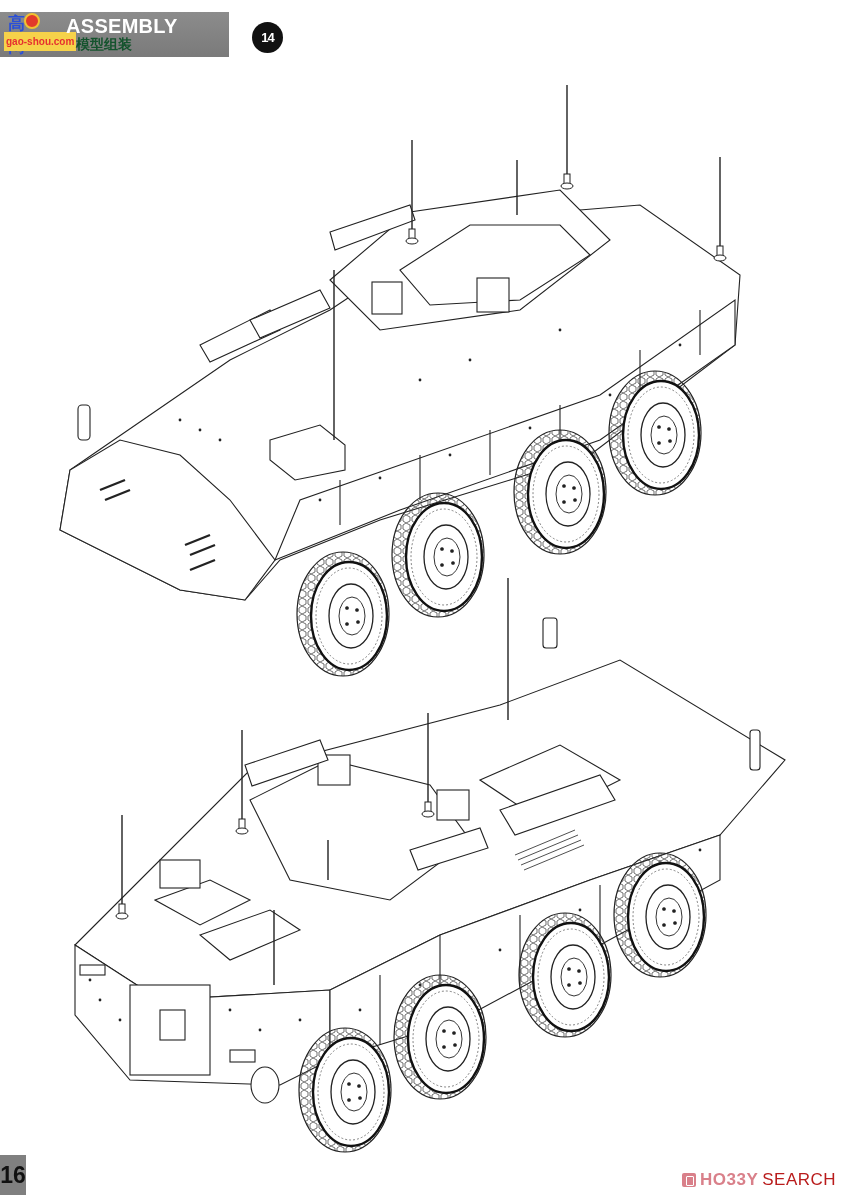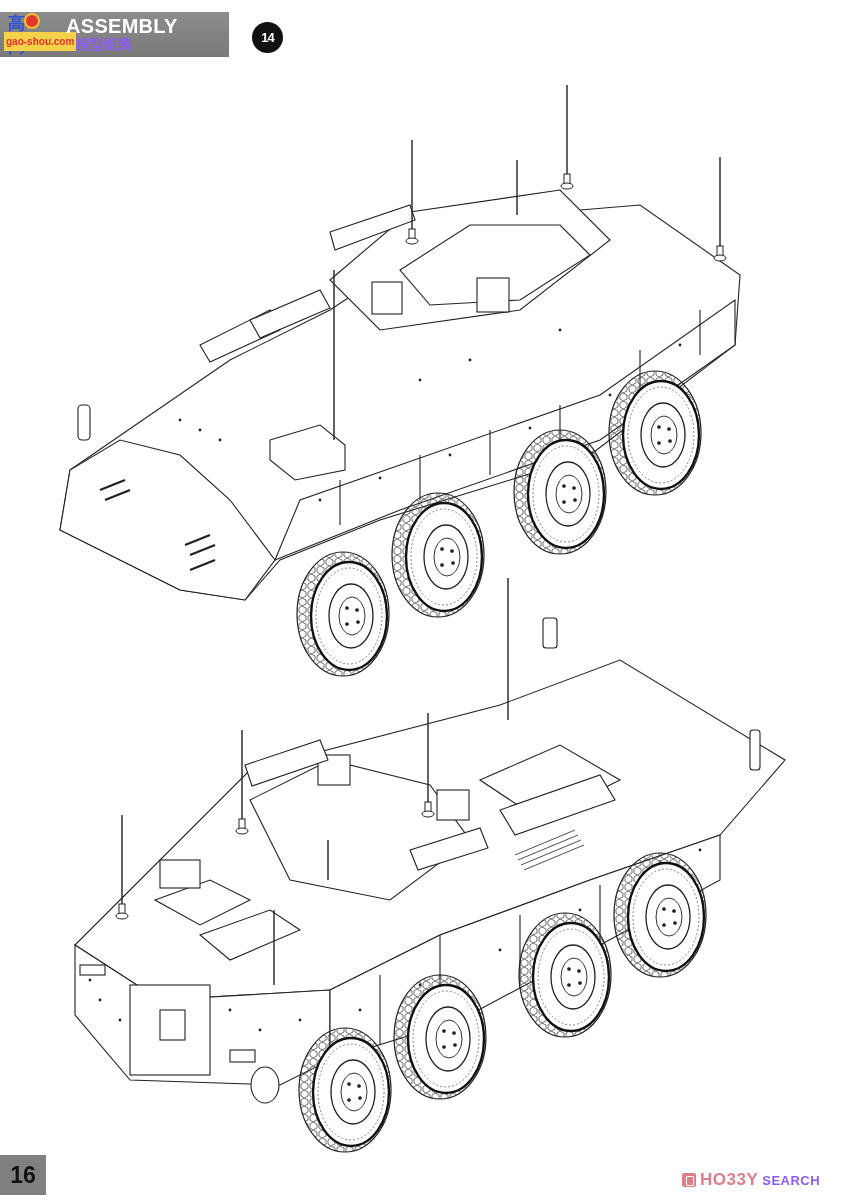--- a/index.html
+++ b/index.html
@@ -13,41 +13,41 @@
   .watermark-logo {
     position: absolute; left: 4px; top: 12px; width: 62px; height: 30px;
   }
   .wm-cn { position: absolute; left: 4px; top: 0; font-size: 17px; font-weight: bold; color: #2a4fd8; letter-spacing: 14px; font-family: "DejaVu Sans", sans-serif; }
   .wm-mascot { position: absolute; left: 20px; top: 1px; width: 16px; height: 16px; border-radius: 50%; background: #e23a2a; border: 2px solid #f2c230; }
   .wm-url { position: absolute; left: 0; top: 20px; font-size: 10px; font-weight: bold; color: #e63030; background: #f6d24a; padding: 4px 2px; white-space: nowrap; }
   .header-title {
     position: absolute; left: 66px; top: 15px; font-size: 20px; font-weight: bold; color: #ffffff; letter-spacing: 0.3px;
   }
   .header-sub {
-    position: absolute; left: 76px; top: 36px; font-size: 14px; font-weight: bold; color: #8b5cf6; font-family: "DejaVu Sans", sans-serif;
+    position: absolute; left: 76px; top: 36px; font-size: 14px; font-weight: bold; color: #14532d; font-family: "DejaVu Sans", sans-serif;
   }
   .step-badge {
     position: absolute; left: 252px; top: 22px; width: 31px; height: 31px; border-radius: 50%;
     background: #111; color: #fff; font-size: 13px; font-weight: bold;
     display: flex; align-items: center; justify-content: center; letter-spacing: -1px;
   }
 
   .drawing { position: absolute; left: 0; top: 0; width: 844px; height: 1200px; }
 
   .page-number-box {
-    position: absolute; left: 0; top: 1155px; width: 46px; height: 40px;
+    position: absolute; left: 0; top: 1155px; width: 26px; height: 40px;
     background: #808080; display: flex; align-items: center; justify-content: center;
   }
   .page-number { font-size: 23px; font-weight: bold; color: #111; }
 
   .hobby-logo { position: absolute; left: 682px; top: 1170px; display: flex; align-items: center; gap: 4px; }
   .hobby-icon { width: 14px; height: 14px; background: #d9808a; border-radius: 2px; position: relative; }
   .hobby-icon::after { content: ""; position: absolute; left: 4px; top: 3px; width: 6px; height: 8px; border: 1.5px solid #fff; border-radius: 1px; }
   .hobby-brand { font-size: 17px; font-weight: bold; color: #d9808a; letter-spacing: 0.5px; }
-  .hobby-search { font-size: 13px; color: #8b5cf6; letter-spacing: 0.5px; font-weight: bold; }
+  .hobby-search { font-size: 17px; color: #b91c1c; letter-spacing: 0.5px; }
 </style>
 </head>
 <body>
 
 <div class="header-band"></div>
 <div class="watermark-logo">
   <span class="wm-cn">高网</span>
   <span class="wm-mascot"></span>
   <span class="wm-url">gao-shou.com</span>
 </div>

